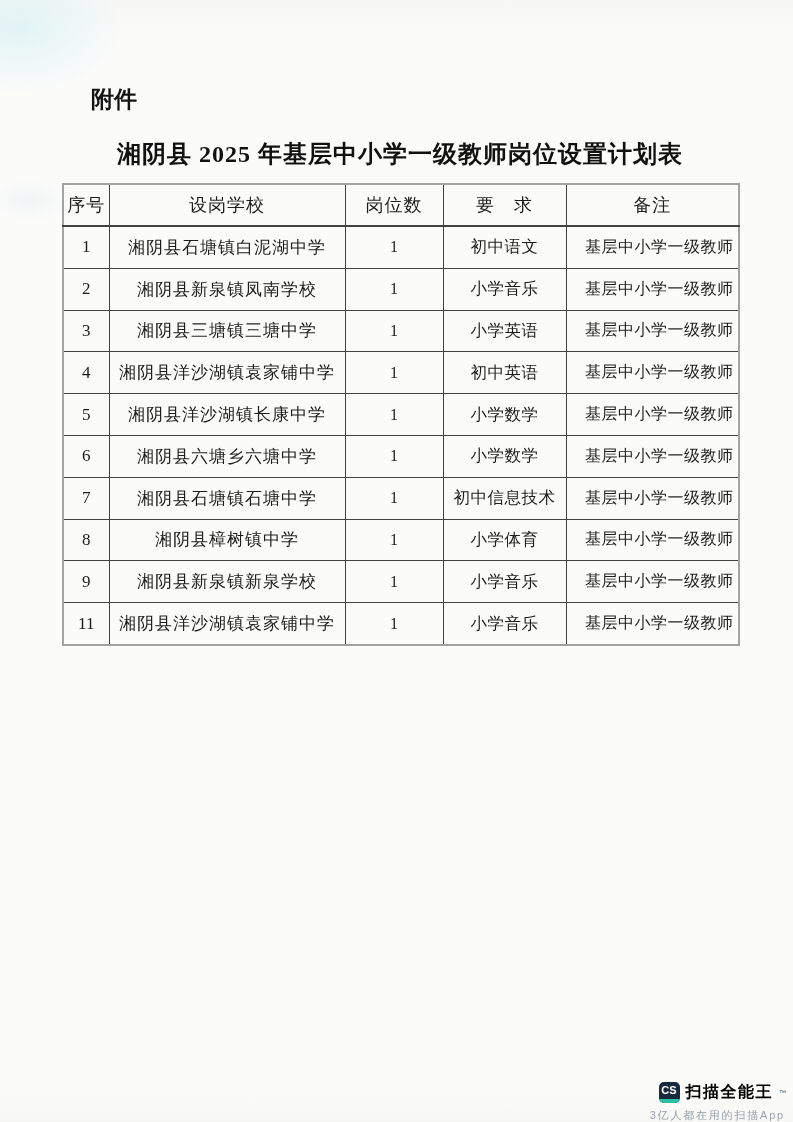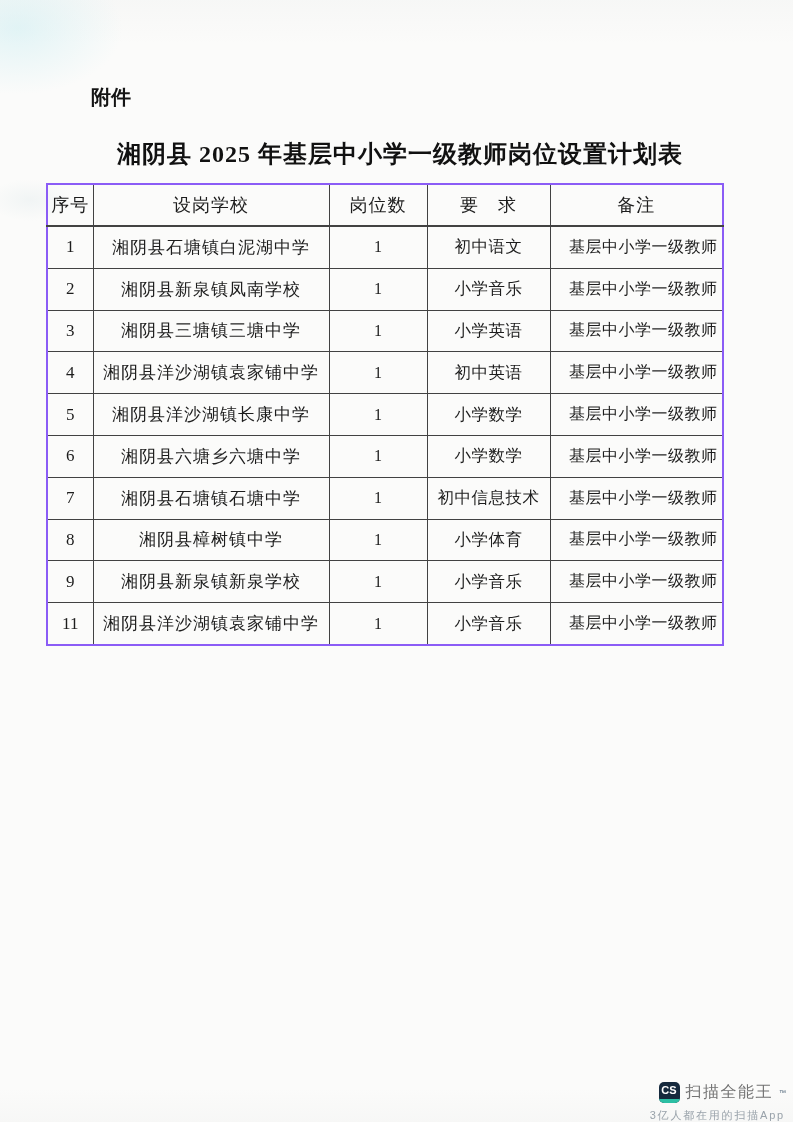--- a/index.html
+++ b/index.html
@@ -17,32 +17,32 @@
     background:
       radial-gradient(150px 95px at 18px 28px, rgba(205,238,242,0.55), rgba(205,238,242,0) 70%),
       radial-gradient(60px 30px at 30px 200px, rgba(210,225,228,0.25), rgba(210,225,228,0) 70%),
       linear-gradient(180deg, rgba(120,130,130,0.03), rgba(0,0,0,0) 4%),
       linear-gradient(0deg, rgba(120,130,130,0.03), rgba(0,0,0,0) 3%);
   }
 
   .attachment-label {
     position:absolute; left:91px; top:84px;
     font-family:Liberation Serif, serif;
-    font-size:20px; font-weight:bold; color:#141414;
+    font-size:23px; font-weight:bold; color:#141414;
   }
   .doc-title {
     position:absolute; left:52px; top:138px; width:696px;
     text-align:center;
     font-size:24px; font-weight:bold; letter-spacing:1px; color:#111;
   }
 
   table.paper-table {
-    position:absolute; left:46px; top:183px; width:676px;
+    position:absolute; left:62px; top:183px; width:676px;
     border-collapse:collapse; table-layout:fixed;
-    border:2px solid #8b5cf6;
+    border:2px solid #a3a3a3;
   }
   .paper-table th, .paper-table td {
     border:1.4px solid #424242;
     text-align:center; vertical-align:middle;
     padding:0 2px;
     overflow:hidden; white-space:nowrap;
   }
   .paper-table thead th {
     height:40px; font-size:18px; font-weight:normal; letter-spacing:1px;
     border-bottom-width:2px;
@@ -62,21 +62,21 @@
   }
   .wm-row { display:flex; align-items:center; justify-content:flex-end; gap:6px; }
   .cs-icon {
     width:21px; height:21px; border-radius:5px;
     background:#16293d; color:#ffffff;
     display:inline-flex; align-items:flex-start; justify-content:center;
     position:relative; overflow:hidden; flex:0 0 auto;
   }
   .cs-icon .cs-letters { font-size:11px; font-weight:bold; line-height:16px; letter-spacing:0; }
   .cs-strip { position:absolute; left:0; right:0; bottom:0; height:4px; background:#2cbfa4; }
-  .wm-name { font-size:16px; font-weight:normal; color:#737373; letter-spacing:1.5px; }
+  .wm-name { font-size:16px; font-weight:bold; color:#000000; letter-spacing:1.5px; }
   .wm-tm { font-size:7px; color:#1d3a55; vertical-align:top; line-height:10px; opacity:.85; }
   .wm-tagline { margin-top:5px; font-size:11px; color:#99a2aa; letter-spacing:1.8px; padding-right:1px; }
 </style>
 </head>
 <body>
 
 <div class="scan-tint"></div>
 
 <div class="attachment-label">附件</div>
 

